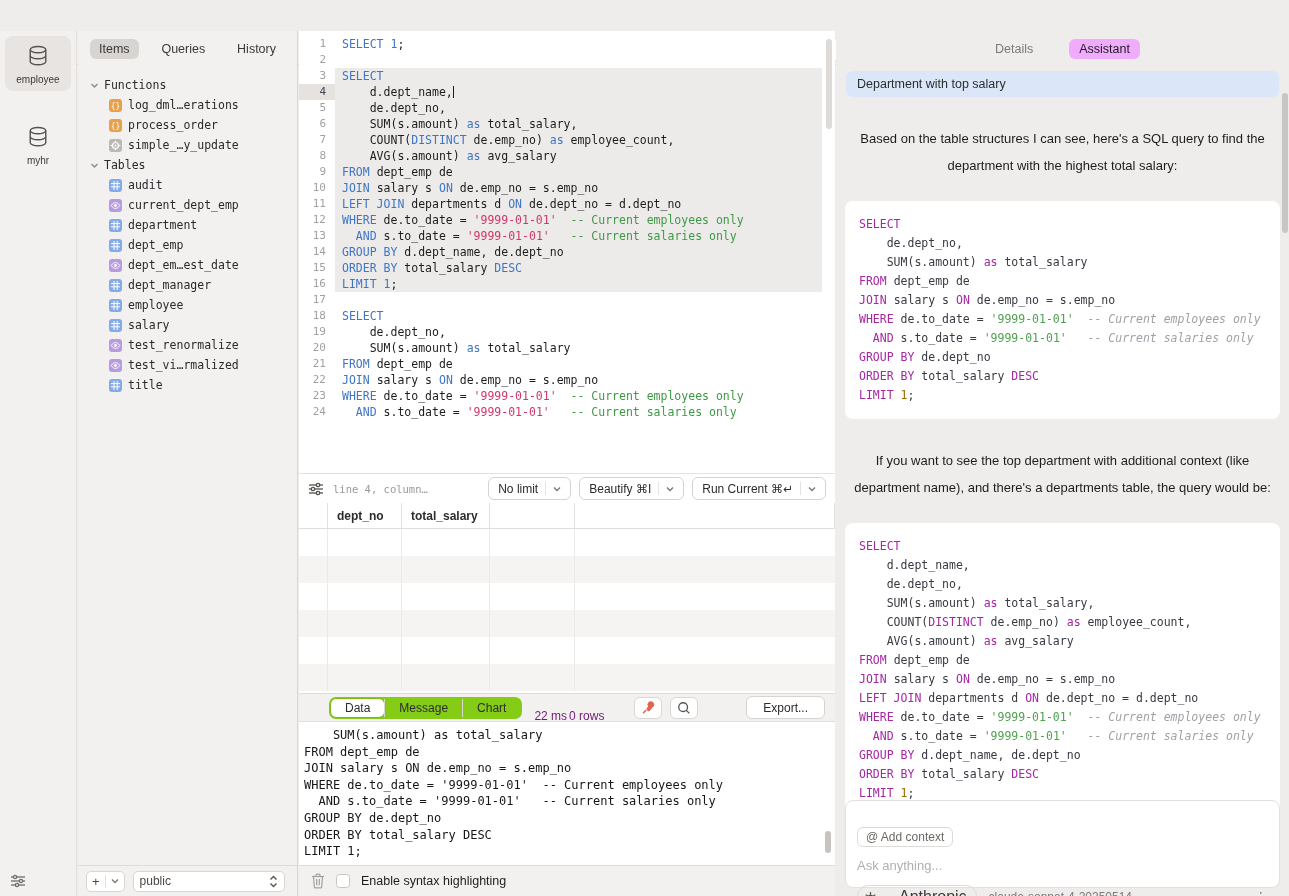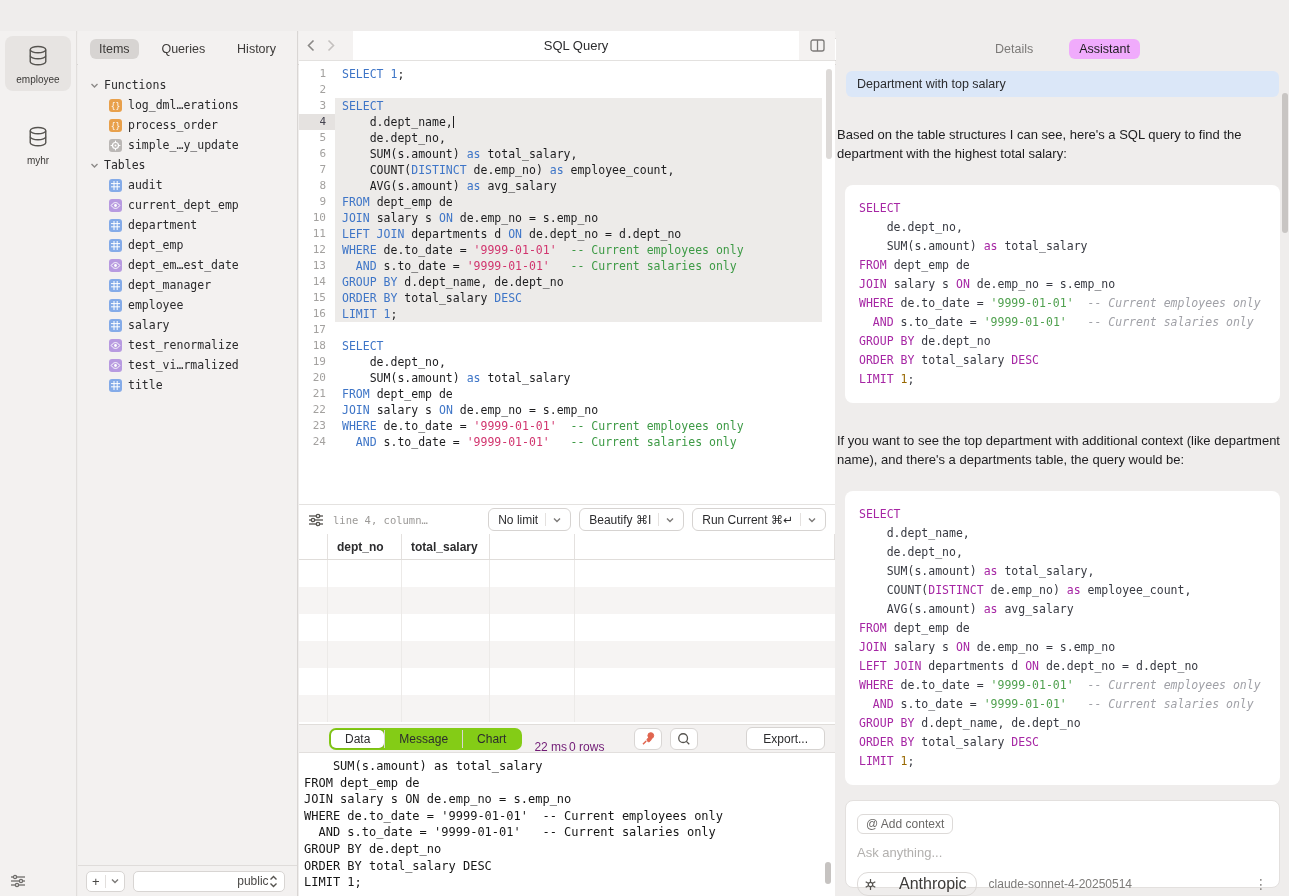--- a/index.html
+++ b/index.html
@@ -47,21 +47,21 @@
   .search-ic{position:absolute;left:6px;top:4px;color:#8c8a88;}
   .tree{padding:12px 4px 0 12px;font-family:"DejaVu Sans Mono",monospace;font-size:11.5px;color:#2a2a2c;}
   .tree-sec{display:flex;align-items:center;gap:5px;height:20px;}
   .tree-sec .chev{color:#8c8a88;}
   .tree-item{display:flex;align-items:center;gap:6px;height:20px;padding-left:19px;white-space:nowrap;}
   .t-ic{width:13px;height:13px;flex:none;}
   .sb-bottom{position:absolute;left:0;right:0;bottom:0;height:31px;border-top:1px solid #dfdcda;display:flex;align-items:center;gap:8px;padding:0 8px;}
   .mini-btn{height:21px;background:#fff;border:1px solid #d8d5d3;border-radius:5px;display:flex;align-items:center;font-size:13px;color:#4a4846;}
   .add-btn{padding:0 5px;gap:5px;}
   .add-div{width:1px;height:13px;background:#e2dfdd;}
-  .schema-select{width:152px;justify-content:flex-end;padding:0 6px;font-size:12px;}
+  .schema-select{width:152px;justify-content:space-between;padding:0 6px;font-size:12px;}
 
   
   .center{position:absolute;top:31px;left:299px;width:536px;bottom:0;background:#fff;display:flex;flex-direction:column;}
   .ed-header{height:30px;display:flex;align-items:stretch;border-bottom:1px solid #e3e1df;flex:none;}
   .ed-nav{width:54px;background:#f4f2f1;display:flex;align-items:center;gap:12px;padding-left:8px;color:#b4b2b0;}
   .ed-title-zone{flex:1;display:flex;align-items:center;justify-content:center;font-size:13px;color:#2c2c2e;}
   .ed-right-zone{width:36px;background:#f4f2f1;display:flex;align-items:center;justify-content:center;color:#7c7a78;}
   .ed-body{flex:1;position:relative;padding-top:5px;overflow:hidden;}
   .ed-line{display:flex;height:16px;line-height:16px;font-family:"DejaVu Sans Mono",monospace;font-size:11.5px;}
   .ed-num{width:36px;text-align:right;padding-right:9px;color:#a3a19f;font-size:11px;flex:none;}
@@ -112,27 +112,27 @@
   .bottombar{height:31px;flex:none;background:#f3f1f0;border-top:1px solid #dfdcda;display:flex;align-items:center;gap:11px;padding:0 12px;}
   .checkbox{width:14px;height:14px;border:1px solid #c9c6c4;border-radius:3.5px;background:#fff;}
   .cb-label{font-size:12.5px;color:#1d1d1f;}
 
   
   .rightpanel{position:absolute;top:31px;left:836px;right:0;bottom:0;background:#efedec;overflow:hidden;}
   .as-tabs{height:30px;display:flex;align-items:center;justify-content:center;gap:26px;font-size:12.5px;color:#7c7a78;padding-top:6px;}
   .as-tab{padding:3px 10px;border-radius:6px;}
   .as-tab.active{background:#f0abfc;color:#1d1d1f;}
   .banner{margin:10px 10px 0;background:var(--banner-bg);border-radius:6px;padding:6px 11px;font-size:12.5px;color:#2c2c2e;}
-  .para{margin:28px 1px 0;font-size:13px;line-height:19px;color:#1d1d1f;}
+  .para{margin:28px 15px 0;font-size:13px;line-height:27px;color:#1d1d1f;text-align:center;}
   .code-card{margin:22px 9px 0;background:#fff;border-radius:8px;padding:14px;font-family:"DejaVu Sans Mono",monospace;font-size:11.5px;line-height:19px;overflow:hidden;}
   .r-line{white-space:pre;}
   .r-k{color:var(--assist-keyword);} .r-s{color:var(--assist-string);} .r-c{color:var(--assist-comment);font-style:italic;} .r-n{color:var(--assist-number);} .r-p{color:#383a42;}
   .as-scroll{position:absolute;right:1px;top:62px;width:6px;height:140px;border-radius:3px;background:#c8c5c3;}
 
-  .composer{position:absolute;left:9px;right:9px;bottom:8px;background:#fff;border:1px solid #e3e0de;border-radius:8px;padding:13px 11px;height:88px;}
+  .composer{position:absolute;left:9px;right:9px;bottom:8px;background:#fff;border:1px solid #e3e0de;border-radius:8px;padding:26px 11px;height:88px;}
   .ctx-chip{display:inline-block;border:1px solid #dddad8;border-radius:6px;padding:2px 8px;font-size:12px;color:#6b6967;}
   .ask{margin-top:11px;font-size:13px;color:#b2b0ae;}
   .comp-bottom{margin-top:12px;display:flex;align-items:center;gap:12px;}
   .provider-pill{display:flex;align-items:center;gap:22px;border:1px solid #dddad8;border-radius:11px;padding:2px 9px 2px 6px;font-size:16px;color:#3c3a38;}
   .model{font-size:12px;color:#7c7a78;}
   .kebab{margin-left:auto;color:#8a8886;font-family:"DejaVu Sans",sans-serif;font-size:14px;}
 </style>
 </head>
 <body>
 
@@ -486,41 +486,20 @@
           <svg width="9" height="13" viewBox="0 0 9 13" fill="none" stroke="#55534f" stroke-width="1.4">
             <polyline points="1.5 4.5 4.5 1.5 7.5 4.5"></polyline>
             <polyline points="1.5 8.5 4.5 11.5 7.5 8.5"></polyline>
           </svg>
         </span>
     </div>
   </div>
 </div>
 
 <div class="center">
-  <div class="ed-header">
-    <div class="ed-nav">
-      <span>
-          <svg width="8" height="13" viewBox="0 0 8 13" fill="none" stroke="#8a8886" stroke-width="1.6">
-            <polyline points="6.5 1.5 1.5 6.5 6.5 11.5"></polyline>
-          </svg>
-        </span>
-      <span>
-          <svg width="8" height="13" viewBox="0 0 8 13" fill="none" stroke="#c4c1bf" stroke-width="1.6">
-            <polyline points="1.5 1.5 6.5 6.5 1.5 11.5"></polyline>
-          </svg>
-        </span>
-    </div>
-    <div class="ed-title-zone">SQL Query</div>
-    <div class="ed-right-zone">
-        <svg width="15" height="13" viewBox="0 0 15 13" fill="none" stroke="#7c7a78" stroke-width="1.3">
-          <rect x="1" y="1" width="13" height="11" rx="2"></rect>
-          <line x1="7.5" y1="1" x2="7.5" y2="12"></line>
-        </svg>
-      </div>
-  </div>
   <div class="ed-body">
     <div>
         <div class="ed-line">
           <span class="ed-num">1</span>
           <span class="ed-code"><span class="e-k">SELECT</span><span class="e-p"> </span><span class="e-n">1</span><span class="e-p">;</span></span>
         </div>
         <div class="ed-line">
           <span class="ed-num">2</span>
           <span class="ed-code"></span>
         </div>
@@ -749,20 +728,33 @@
         <div class="pv-line">JOIN salary s ON de.emp_no = s.emp_no</div>
         <div class="pv-line">WHERE de.to_date = '9999-01-01'  -- Current employees only</div>
         <div class="pv-line">  AND s.to_date = '9999-01-01'   -- Current salaries only</div>
         <div class="pv-line">GROUP BY de.dept_no</div>
         <div class="pv-line">ORDER BY total_salary DESC</div>
         <div class="pv-line">LIMIT 1;</div>
       </div>
     <div class="pv-scroll"></div>
   </div>
 
+  <div class="bottombar">
+    <span>
+        <svg width="14" height="16" viewBox="0 0 14 16" fill="none" stroke="#a3a19f" stroke-width="1.2">
+          <line x1="1" y1="3.5" x2="13" y2="3.5"></line>
+          <path d="M5 3.5 V2.2 a1 1 0 0 1 1 -1 h2 a1 1 0 0 1 1 1 V3.5"></path>
+          <path d="M2.5 3.5 L3.3 13.8 a1.2 1.2 0 0 0 1.2 1 h5 a1.2 1.2 0 0 0 1.2 -1 L11.5 3.5"></path>
+          <line x1="5.6" y1="6" x2="5.8" y2="12.3"></line>
+          <line x1="8.4" y1="6" x2="8.2" y2="12.3"></line>
+        </svg>
+      </span>
+    <span class="checkbox"></span>
+    <span class="cb-label">Enable syntax highlighting</span>
+  </div>
 </div>
 
 <div class="rightpanel">
   <div class="as-tabs">
       <span class="as-tab">Details</span>
       <span class="as-tab active">Assistant</span>
     </div>
   <div class="banner">Department with top salary</div>
   <div class="para">Based on the table structures I can see, here's a SQL query to find the department with the highest total salary:</div>
   <div class="code-card">

